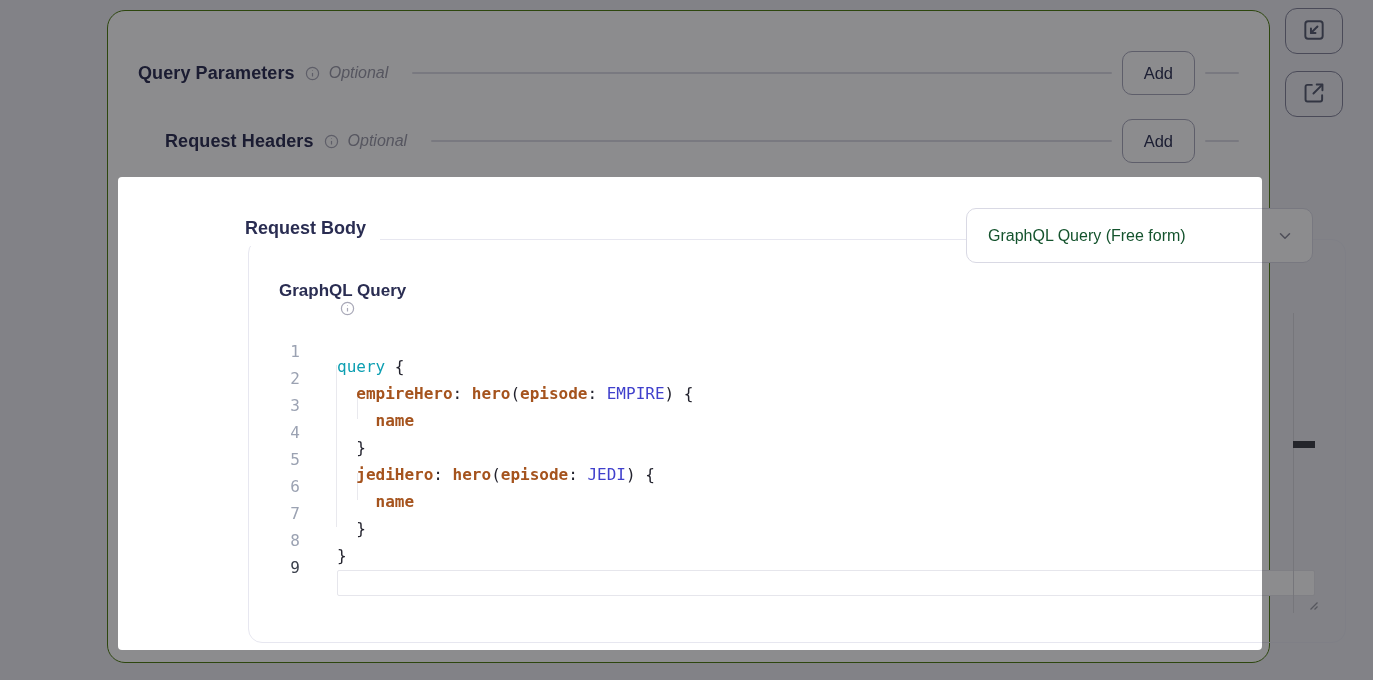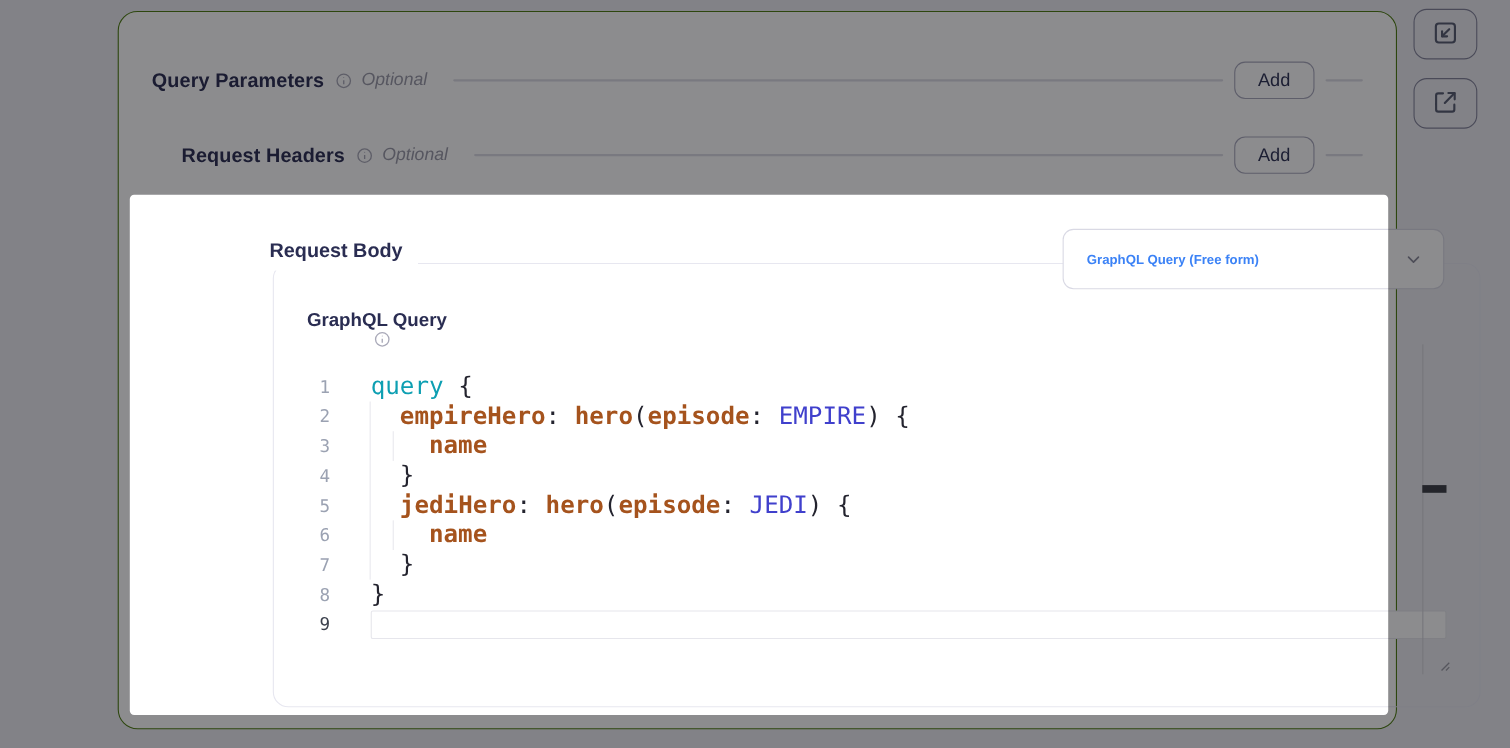--- a/index.html
+++ b/index.html
@@ -24,21 +24,21 @@
     display:flex; align-items:center;
   }
   .row-qp { top:40px; }
   .row-rh { top:108px;margin-left:27px; }
   .sec-title { font-size:18px; font-weight:700; color:#2a2d52; letter-spacing:.1px; }
   .info-icon { margin-left:10px; color:#a9a9b8; display:inline-flex; flex:0 0 auto; }
   .optional { margin-left:9px; font-size:16px; font-style:italic; color:#9a9aa8; }
   .rule { flex:1 1 auto; height:2px; background:#dcdce4; border-radius:2px; margin:0 10px 0 24px; }
   .rule-end { flex:0 0 34px; height:2px; background:#dcdce4; border-radius:2px; margin-left:10px; }
   .add-btn {
-    height:34px; padding:0 21px; border-radius:10px;
+    height:44px; padding:0 21px; border-radius:10px;
     border:1px solid #a8a8bc; background:#ffffff;
     font-family:"Liberation Sans", sans-serif;
     font-size:16.5px; font-weight:500; color:#2d3154; cursor:pointer;
   }
 
   
   .fieldset {
     position:absolute; left:140px; top:228px; width:1098px; height:404px;
     border:1px solid #e7e7f0; border-radius:14px;
   }
@@ -46,40 +46,40 @@
     position:absolute; left:126px; top:207px; height:28px;
     background:#ffffff; padding:0 14px 0 11px;
     display:flex; align-items:flex-start;
     font-size:18px; font-weight:700; color:#2a2d52;
   }
   .body-type-select {
     position:absolute; left:858px; top:197px; width:347px; height:55px;
     background:#ffffff; border:1px solid #d9d9e4; border-radius:10px;
     display:flex; align-items:center; padding:0 18px 0 21px; cursor:pointer;
   }
-  .body-type-select .value { flex:1 1 auto; font-size:12px; color:#3b82f6;font-weight:bold; }
+  .body-type-select .value { flex:1 1 auto; font-size:16px; color:#14532d; }
   .chevron { color:#8a8a99; display:inline-flex; }
 
   .gq-label-row {
     position:absolute; left:171px; top:270px; height:24px;
     display:flex; align-items:center;flex-direction:column;
   }
   .gq-label { font-size:17px; font-weight:700; color:#2a2d52; }
 
   
   .editor { position:absolute; left:150px; top:300px; width:1070px; height:306px; cursor:text; }
   .gutter {
     position:absolute; left:0; top:27px; width:42px; text-align:right;
     font-family:"DejaVu Sans Mono", monospace; font-size:16px; line-height:27px;
     color:#9ba2b2; user-select:none;
   }
   .gutter .ln.active { color:#3b404c; }
   .code-rows {
-    position:absolute; left:79px; top:27px; width:978px;
-    font-family:"DejaVu Sans Mono", monospace; font-size:22px; line-height:27px;
+    position:absolute; left:79px; top:42px; width:978px;
+    font-family:"DejaVu Sans Mono", monospace; font-size:16px; line-height:27px;
     white-space:pre; color:var(--code-punct,#23232e);
   }
   .code-row { height:27px; }
   .code-row.active {
     height:26px; margin-top:1px;
     border:1px solid #e6e6ec; border-radius:2px; background:#ffffff;
   }
   .tok-kw   { color:var(--code-kw,#0d9fb2); }
   .tok-prop { color:var(--code-prop,#a5531d);font-weight:bold; }
   .tok-enum { color:var(--code-enum,#4040cc); }

